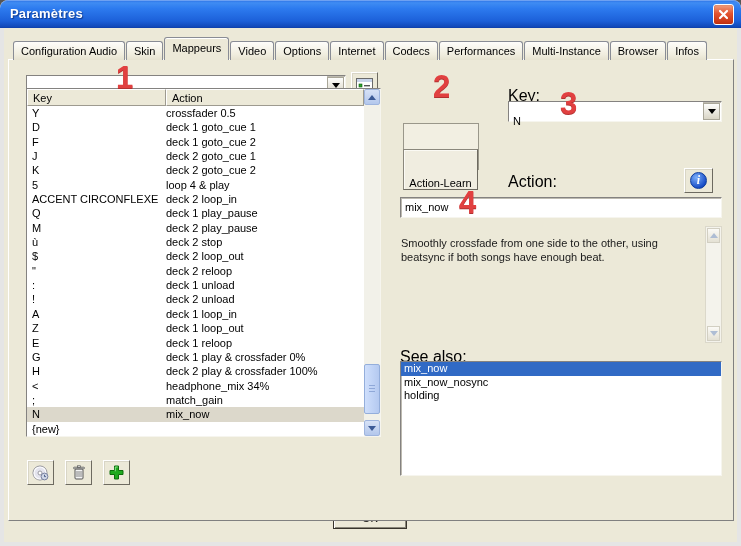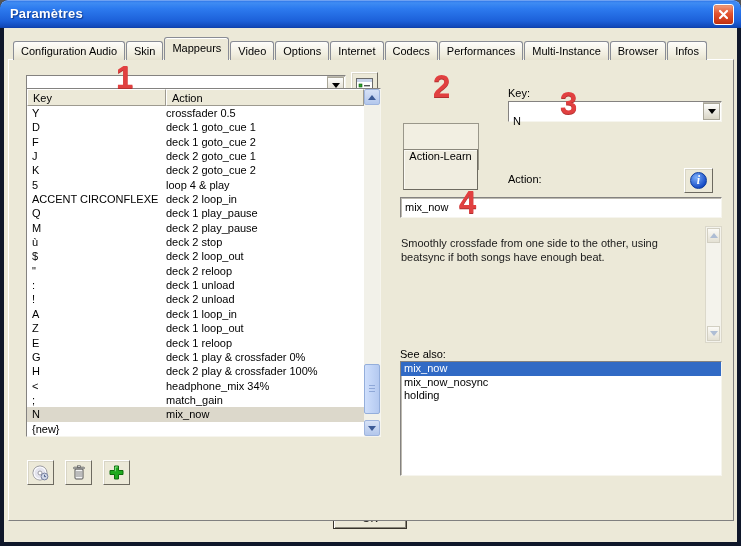--- a/index.html
+++ b/index.html
@@ -1,19 +1,19 @@
 <!DOCTYPE html>
 <html><head>
 <meta charset="utf-8">
 <style>
   * { margin:0; padding:0; box-sizing:border-box; }
   html,body { background:#555; font-family:"Liberation Sans", sans-serif; }
   .window {
     position:relative; width:741px; height:546px;
-    background:#0f172a; border-radius:8px 8px 0 0; overflow:hidden;
+    background:#e5e5e5; border-radius:8px 8px 0 0; overflow:hidden;
   }
   .titlebar {
     position:absolute; left:0; top:0; width:741px; height:28px;
     background:linear-gradient(180deg,#2a6ee4 0%,#3f8cf3 10%,#2d7bef 30%,#1c60d9 75%,#1148b8 96%,#0d3da6 100%);
     border-radius:8px 8px 0 0;
     box-shadow: inset 0 1px 0 #6ea1f2;
   }
   .title-text {
     position:absolute; left:10px; top:6px; color:#fff; font-size:13px; font-weight:bold;
     text-shadow:1px 1px 1px #123a8c; letter-spacing:.2px;
@@ -92,28 +92,28 @@
     background:repeating-linear-gradient(180deg,#8fa8d8 0 1px,transparent 1px 3px);
   }
   .edit-icons { position:absolute; top:400px; left:18px; display:flex; gap:11px; }
   .icon-btn { width:27px; height:25px; display:flex; align-items:center; justify-content:center; }
   
   .keylearn-btn {
     position:absolute; left:394px; top:25px; width:76px; height:47px;
     background:#f2efe2; border:1px solid #9a978a;
     display:flex; align-items:flex-end; justify-content:center; font-size:11px; padding-bottom:9px;margin-top:38px;
   }
-  .lbl { position:absolute; font-size:11px; color:#000; }
+  .lbl { position:absolute; font-size:16px; color:#000; }
   .key-label { left:499px; top:27px; }
   .key-combo { position:absolute; left:499px; top:41px; width:214px; height:21px; display:flex; }
   .actionlearn-btn {
     position:absolute; left:394px; top:89px; width:75px; height:41px;
     background:#f0ede0; border:1px solid; border-color:#8a877c #6d6a60 #6d6a60 #8a877c;
     box-shadow:inset 1px 1px 0 #fbfaf4;
-    display:flex; align-items:flex-start; justify-content:center; font-size:11px;
+    display:flex; align-items:flex-end; justify-content:center; font-size:11px;
   }
   .action-label { left:499px; top:113px; }
   .info-btn { position:absolute; left:675px; top:108px; width:29px; height:25px;
               display:flex; align-items:center; justify-content:center; }
   .info-circle {
     width:17px; height:17px; border-radius:50%;
     background:radial-gradient(circle at 35% 30%,#7db0fa,#1b50c8 70%,#0c3aa0);
     border:1px solid #0c3c9c; color:#fff; font-family:"Liberation Serif",serif;
     font-weight:bold; font-style:italic; font-size:12px; line-height:15px; text-align:center;
   }

